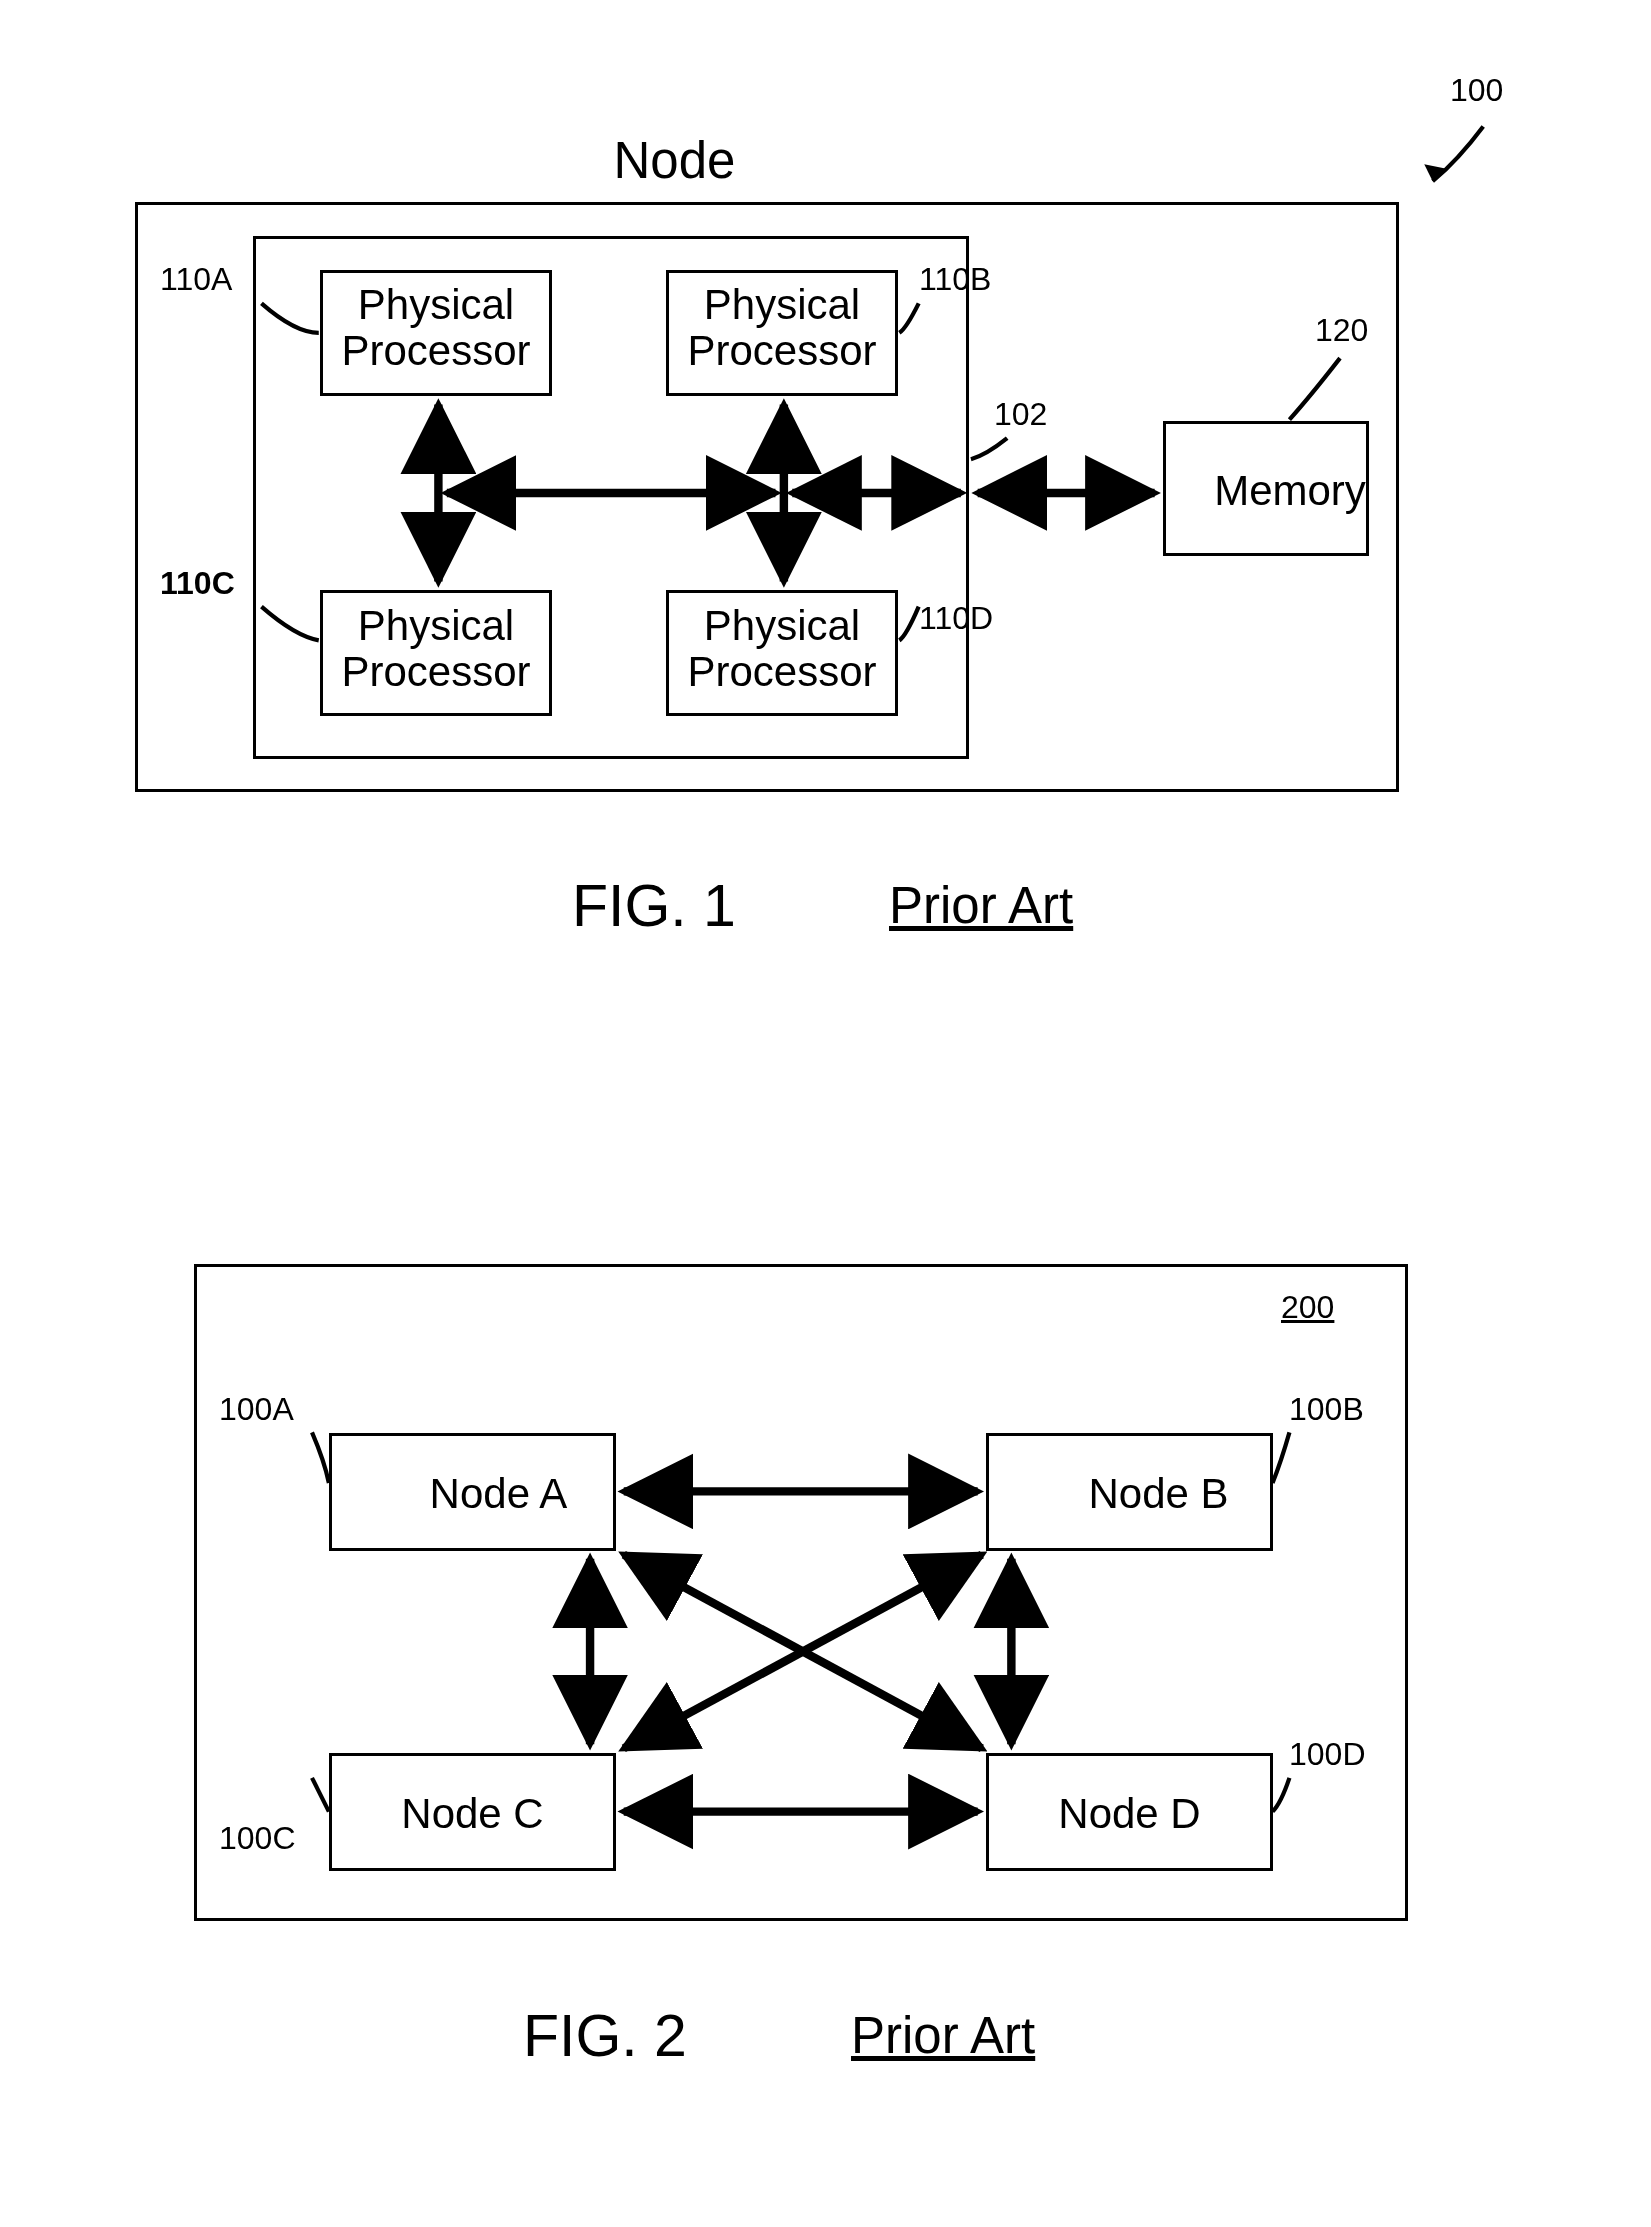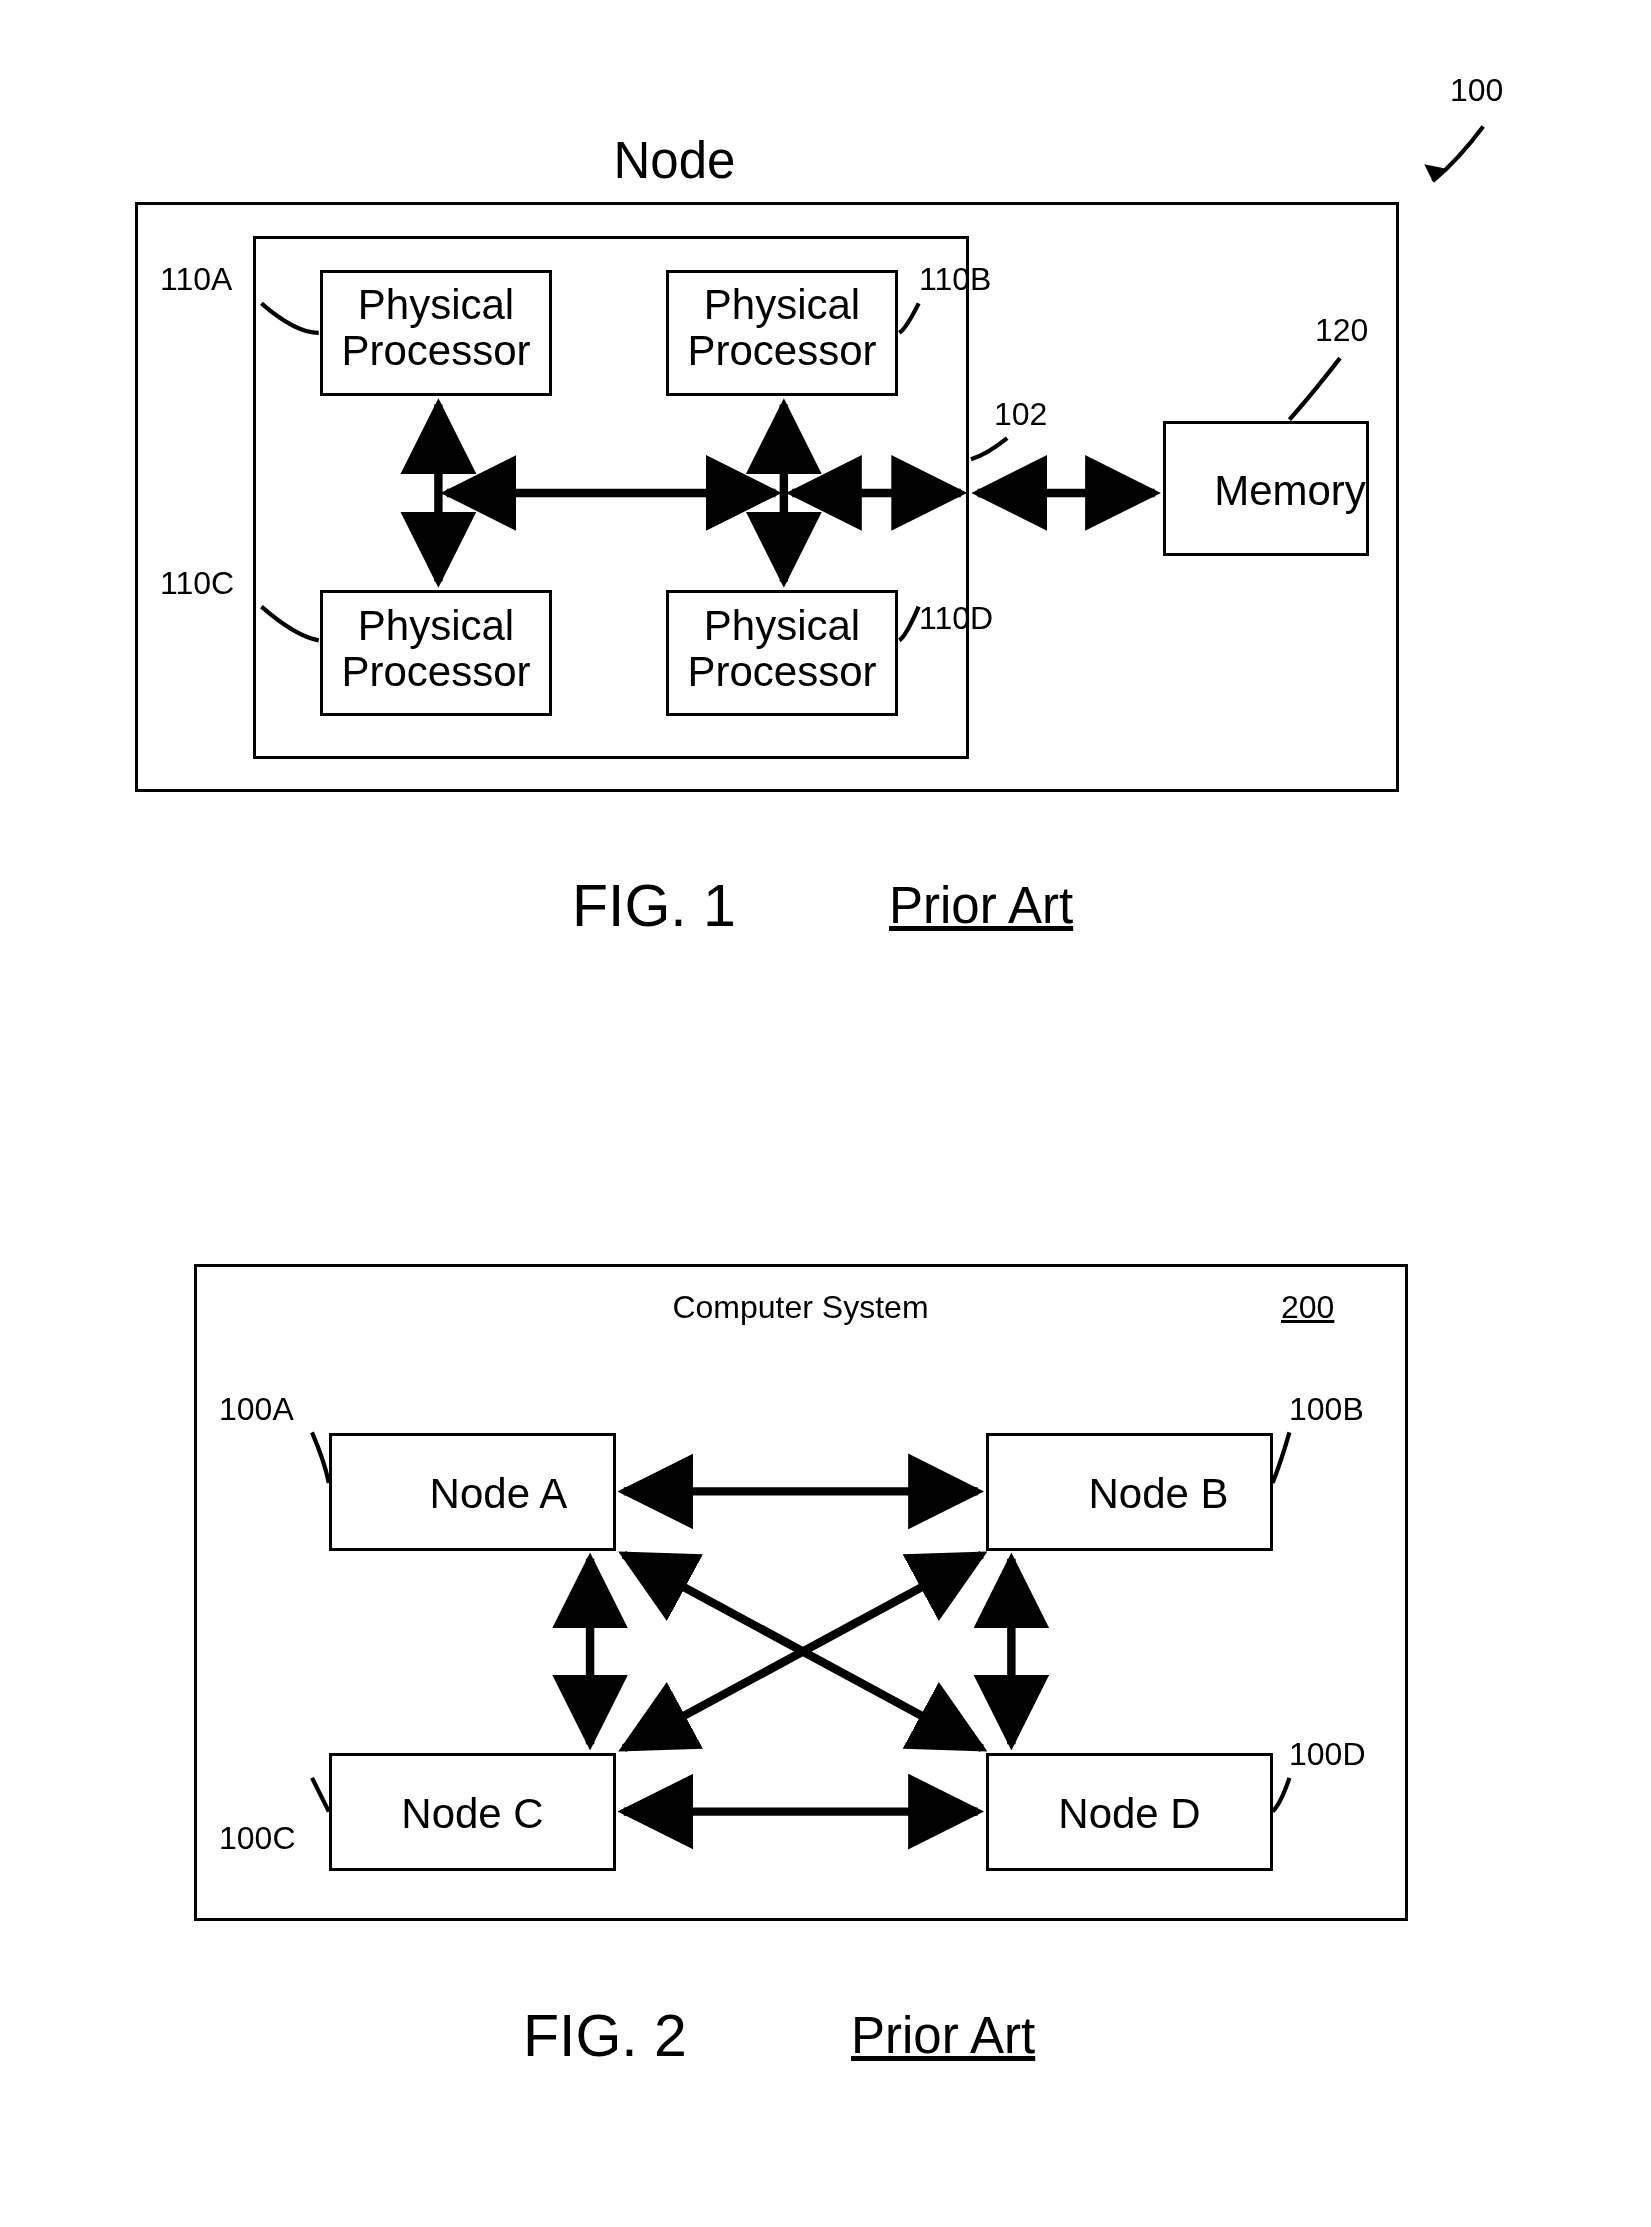--- a/index.html
+++ b/index.html
@@ -76,29 +76,28 @@
   <div class="box-label" style="left:1163px; top:468px; width:206px;margin-left:24px;"><span>Memory</span></div>
 
   <div class="label center" style="left:590px; top:131px; width:169px; font-size:51px;"><span>Node</span></div>
 
   <div class="label" style="left:1450px; top:72px;"><span>100</span></div>
   <div class="label" style="left:1315px; top:312px;"><span>120</span></div>
   <div class="label" style="left:994px; top:396px;"><span>102</span></div>
 
   <div class="label" style="left:160px; top:261px;"><span>110A</span></div>
   <div class="label" style="left:919px; top:261px;"><span>110B</span></div>
-  <div class="label" style="left:160px; top:565px;"><span>110C</span></div>
+  <div class="label" style="left:160px; top:565px;font-weight:bold;"><span>110C</span></div>
   <div class="label" style="left:919px; top:552px;margin-top:48px;"><span>110D</span></div>
 
   <div class="fig-label" style="left:572px; top:872px;"><span>FIG. 1</span></div>
   <div class="fig-label ul" style="left:889px; top:876px; font-size:51px;"><span>Prior Art</span></div>
 
   <div class="box" style="left:194px; top:1264px; width:1214px; height:657px;"></div>
 
-  <div class="label center" style="left:590px; top:1289px; width:421px;"><span>Computer System</span></div>
   <div class="label ul" style="left:1281px; top:1289px;"><span>200</span></div>
 
   <div class="box" style="left:329px; top:1433px; width:287px; height:118px;"></div>
   <div class="box" style="left:986px; top:1433px; width:287px; height:118px;"></div>
   <div class="box" style="left:329px; top:1753px; width:287px; height:118px;"></div>
   <div class="box" style="left:986px; top:1753px; width:287px; height:118px;"></div>
 
   <div class="box-label" style="left:329px; top:1471px; width:339px;"><span>Node A</span></div>
   <div class="box-label" style="left:986px; top:1471px; width:345px;"><span>Node B</span></div>
   <div class="box-label" style="left:329px; top:1791px; width:287px;"><span>Node C</span></div>

